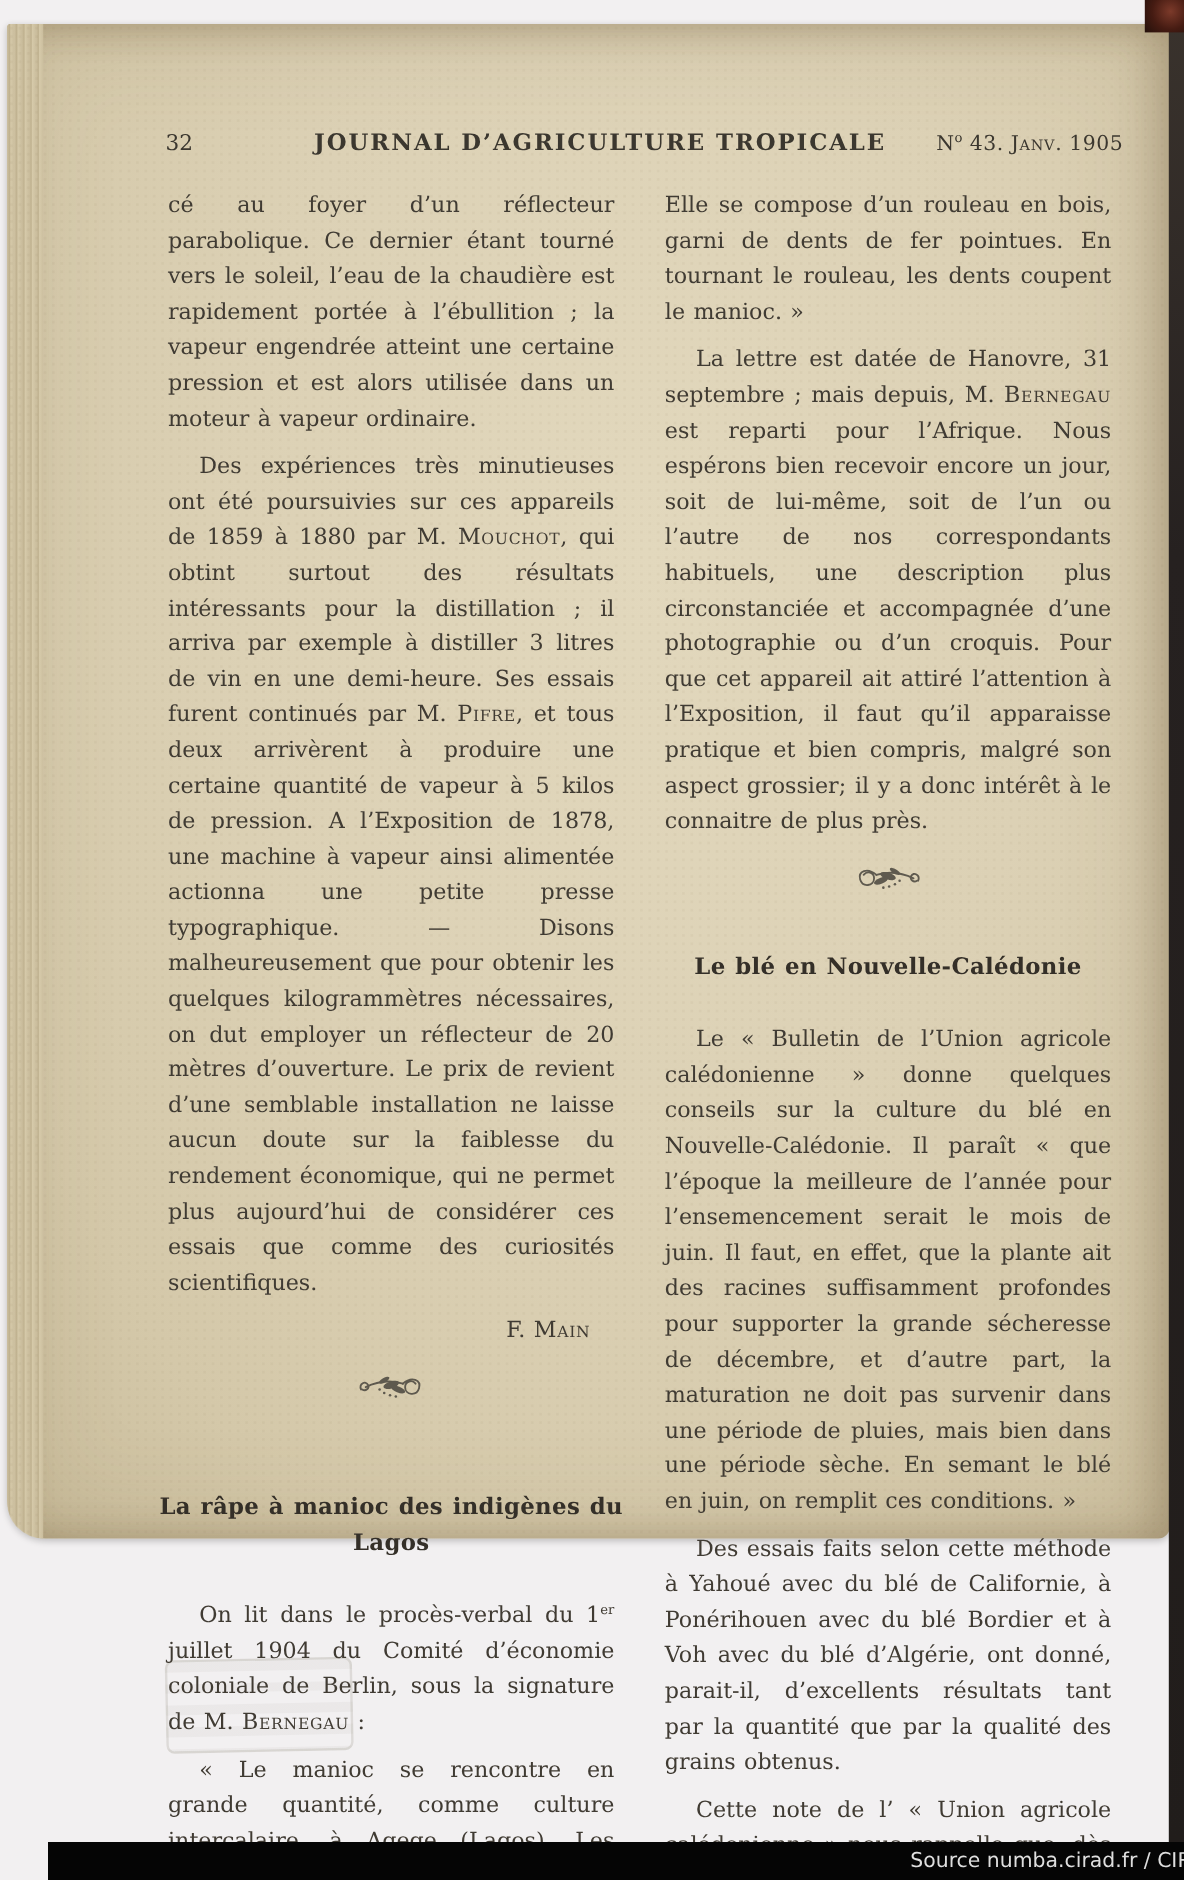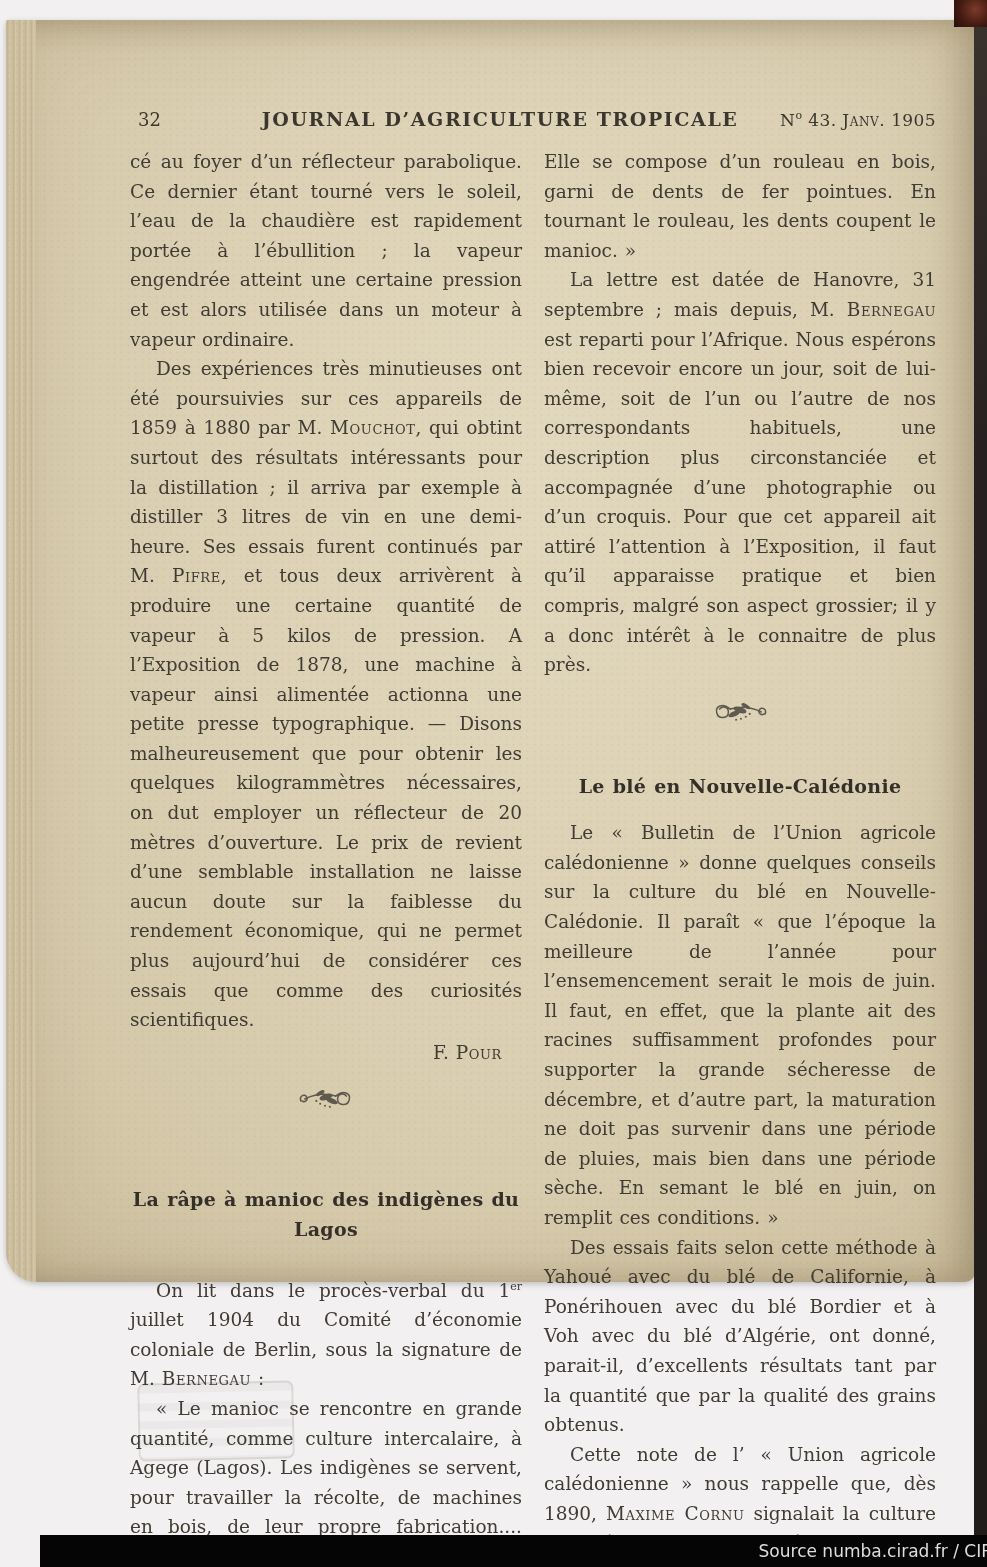--- a/index.html
+++ b/index.html
@@ -46,31 +46,31 @@
   }
   
   .page-inner{position:absolute;left:124px;top:88px;width:806px;color:#403b33;}
   .masthead{display:flex;align-items:baseline;color:#3b372f;}
   .page-num{font-size:18px;margin-left:8px;width:82px;}
   .journal-title{flex:1;text-align:center;font-size:19px;letter-spacing:1.6px;white-space:nowrap;font-weight:bold;}
   .issue{font-size:17px;letter-spacing:.4px;white-space:nowrap;text-align:right;}
   .columns{display:flex;gap:22px;margin-top:17px;}
   .col{width:392px;font-size:18.5px;line-height:29.6px;text-align:justify;
        word-spacing:.06em;hyphens:auto;-webkit-hyphens:auto;}
-  p{margin:0;}
+  p{margin:10px;}
   p.ind{text-indent:26px;}
   .sc{font-variant:small-caps;letter-spacing:.6px;}
   sup{font-size:11px;line-height:0;}
   .sig{text-align:right;padding-right:20px;margin-top:3px;}
   .fleuron{display:flex;justify-content:center;margin-top:16px;}
   .fleuron svg{width:58px;height:30px;opacity:.85;}
   .fleuron.mirrored svg{transform:scaleX(-1);}
   .heading{font-size:19px;font-weight:bold;text-align:center;color:#342f28;letter-spacing:.3px;}
   .heading-lagos{margin-top:72px;margin-bottom:31px;}
-  .heading-ble{margin-top:46px;margin-bottom:17px;}
+  .heading-ble{margin-top:46px;margin-bottom:31px;}
   
   .footer{
     position:absolute;left:0;bottom:0;width:987px;height:32px;background:#050505;
     color:#dedede;font-family:"DejaVu Sans", sans-serif;font-size:17px;
     display:flex;align-items:center;justify-content:flex-end;
     padding-right:10px;box-sizing:border-box;margin-left:40px;
   }
 </style>
 </head>
 <body>
@@ -86,21 +86,21 @@
       <div class="page-num">32</div>
       <div class="journal-title">JOURNAL D’AGRICULTURE TROPICALE</div>
       <div class="issue"><span>N</span><sup>o</sup><span> 43. </span><span class="sc">Janv.</span><span> 1905</span></div>
     </div>
 
     <div class="columns">
 
       <div class="col">
         <p><span>cé au foyer d’un réflecteur parabolique. Ce dernier étant tourné vers le soleil, l’eau de la chaudière est rapidement portée à l’ébullition ; la vapeur engendrée atteint une certaine pression et est alors utilisée dans un moteur à vapeur ordinaire.</span></p>
         <p class="ind"><span>Des expériences très minutieuses ont été poursuivies sur ces appareils de 1859 à 1880 par M. </span><span class="sc">Mouchot</span><span>, qui obtint surtout des résultats intéressants pour la distillation ; il arriva par exemple à distiller 3 litres de vin en une demi-heure. Ses essais furent continués par M. </span><span class="sc">Pifre</span><span>, et tous deux arrivèrent à produire une certaine quantité de vapeur à 5 kilos de pression. A l’Exposition de 1878, une machine à vapeur ainsi alimentée actionna une petite presse typographique. — Disons malheureusement que pour obtenir les quelques kilogrammètres nécessaires, on dut employer un réflecteur de 20 mètres d’ouverture. Le prix de revient d’une semblable installation ne laisse aucun doute sur la faiblesse du rendement économique, qui ne permet plus aujourd’hui de considérer ces essais que comme des curiosités scientifiques.</span></p>
-        <p class="sig"><span>F. </span><span class="sc">Pour</span></p>
+        <p class="sig"><span>F. </span><span class="sc">Main</span></p>
 
         <div class="fleuron">
           <svg viewBox="0 0 60 28" aria-hidden="true">
             <g fill="none" stroke="#4a463e" stroke-width="1.6" stroke-linecap="round">
               <path d="M4 17 c-2 -5 4 -8 6 -4 c1.5 3 -2 6 -5 4"></path>
               <path d="M8 15 C 18 10 30 9 40 12"></path>
               <path d="M40 12 c8 -7 16 -3 14 4 c-2 7 -12 6 -12 -1 c0 -5 6 -7 9 -3"></path>
             </g>
             <g fill="#4a463e">
               <ellipse cx="30" cy="13" rx="7" ry="3" transform="rotate(-18 30 13)"></ellipse>

